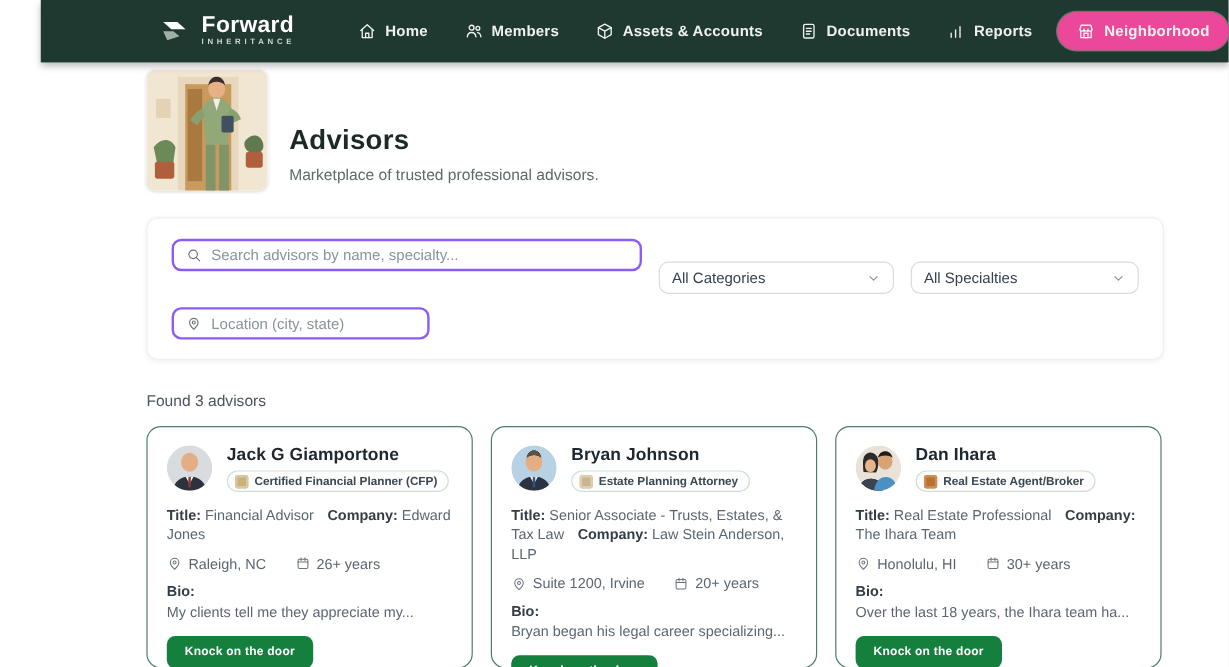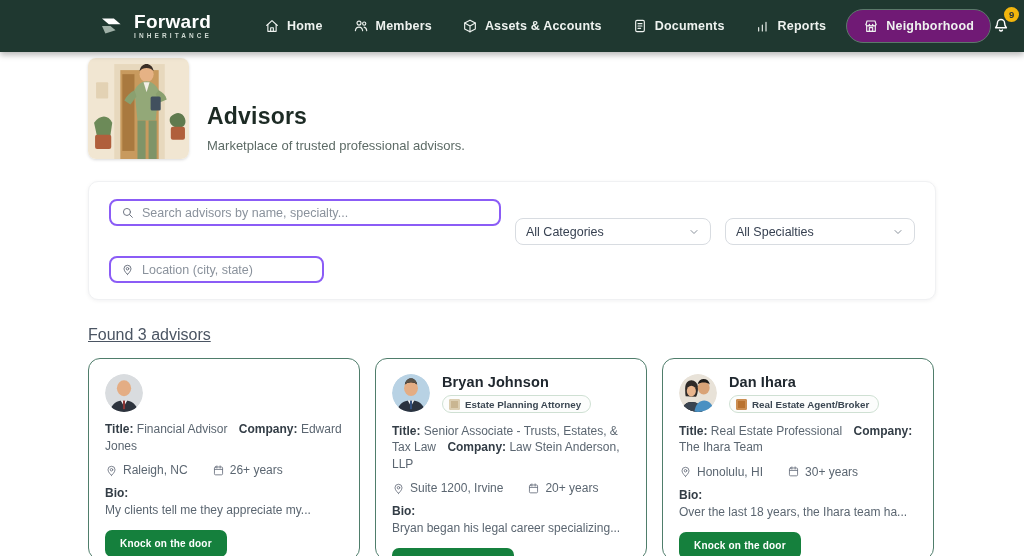--- a/index.html
+++ b/index.html
@@ -1,39 +1,39 @@
 <!DOCTYPE html>
 <html><head>
 <meta charset="utf-8">
 <style>
   * { margin:0; padding:0; box-sizing:border-box; }
   html,body { background:#e9e9e9; }
   .screen {
     width:1024px; height:556px; margin:0 auto; position:relative; overflow:hidden;
-    background:#ffffff; font-family:"Liberation Sans", sans-serif; color:#1f2937;
+    background:#ffffff; font-family:"Liberation Sans", sans-serif; color:#1f2937;padding-left:34px;
   }
 
   
   .nav {
     height:52px; background:#1f3830; display:flex; align-items:center;
     padding:0 84px 0 100px; box-shadow:0 3px 6px rgba(0,0,0,.28); position:relative; z-index:5;
   }
   .brand { display:flex; align-items:center; gap:8px; margin-right:42px; }
   .brand-mark { width:26px; height:22px; }
   .brand-text { line-height:1; }
   .brand-name { color:#ffffff; font-size:19px; font-weight:800; letter-spacing:.3px; }
   .brand-sub { color:#cfd9d2; font-size:6.5px; font-weight:700; letter-spacing:3.1px; margin-top:2px; }
   .nav-items { display:flex; align-items:center; gap:10px; }
   .nav-item {
     display:flex; align-items:center; gap:7px; color:#eef2ef; font-size:12.5px;
     font-weight:700; letter-spacing:.2px; padding:8px 10px; border-radius:8px; cursor:pointer;
     white-space:nowrap;
   }
   .nav-item svg { width:16px; height:16px; stroke:#eef2ef; fill:none; stroke-width:1.7; stroke-linecap:round; stroke-linejoin:round; }
-  .nav-item.active { background:#701a75; border:1px solid #5b796a; border-radius:20px; padding:8px 16px; }
+  .nav-item.active { background:#ec4899; border:1px solid #5b796a; border-radius:20px; padding:8px 16px; }
   .nav-right { margin-left:auto; display:flex; align-items:center; gap:16px; }
   .bell-wrap { position:relative; cursor:pointer; }
   .bell-wrap svg { width:20px; height:20px; stroke:#ffffff; fill:none; stroke-width:1.7; stroke-linecap:round; stroke-linejoin:round; }
   .bell-badge {
     position:absolute; top:-7px; right:-8px; min-width:15px; height:15px; border-radius:8px;
     background:#f2b50d; color:#27333a; font-size:9.5px; font-weight:800;
     display:flex; align-items:center; justify-content:center; padding:0 3px;
   }
 
   
@@ -64,21 +64,21 @@
     display:flex; align-items:center; justify-content:space-between; border:1px solid #d8dce1;
     border-radius:8px; height:27px; padding:0 10px; font-size:12.5px; color:#374151; cursor:pointer;
     background:#fff;
     margin-top:19px;
   }
   .select svg { width:12px; height:12px; stroke:#8a929c; fill:none; stroke-width:2; stroke-linecap:round; stroke-linejoin:round; }
   .s-cat { width:196px; } .s-spec { width:190px; }
   .f-loc { width:215px; margin-top:11px; }
 
   
-  .results-count { margin:26px 0 0 88px; font-size:16px; color:#4b5563;text-decoration:underline; }
+  .results-count { margin:26px 0 0 88px; font-size:13px; color:#4b5563; }
 
   
   .cards { display:flex; gap:15px; margin:14px 0 0 88px; width:848px; }
   .card {
     width:272px; height:202px; border:1px solid #4f7d6b; border-radius:12px; background:#fff;
     padding:15px 16px; overflow:hidden;
   }
   .card-head { display:flex; gap:12px; }
   .photo { width:38px; height:38px; border-radius:50%; overflow:hidden; flex:0 0 auto; }
   .advisor-name { font-size:14.5px; font-weight:800; color:#20282f; letter-spacing:.1px; }
@@ -253,20 +253,27 @@
       <div class="card-head">
         <div class="photo">
           <svg viewBox="0 0 40 40">
               <circle cx="20" cy="20" r="20" fill="#d9dcdf"></circle>
               <ellipse cx="20" cy="15" rx="7.5" ry="8.3" fill="#e4ad84"></ellipse>
               <path d="M5 41c1-9.5 7.5-13.5 15-13.5S34 31.5 35 41z" fill="#2d333d"></path>
               <path d="M16.5 27.5h7L20 34z" fill="#ffffff"></path>
               <rect x="18.9" y="28" width="2.2" height="9" fill="#8d3636"></rect>
             </svg>
         </div>
+        <div class="head-info">
+          <h3 class="advisor-name">Jack G Giamportone</h3>
+          <span class="chip">
+            <span class="chip-ic ic-cert"></span>
+            <span>Certified Financial Planner (CFP)</span>
+          </span>
+        </div>
       </div>
       <p class="title-line">
         <b>Title:</b>
         <span>Financial Advisor</span><span class="gap-sp"></span>
         <b>Company:</b>
         <span>Edward Jones</span>
       </p>
       <div class="meta">
         <span class="meta-item">
           <svg viewBox="0 0 24 24">

